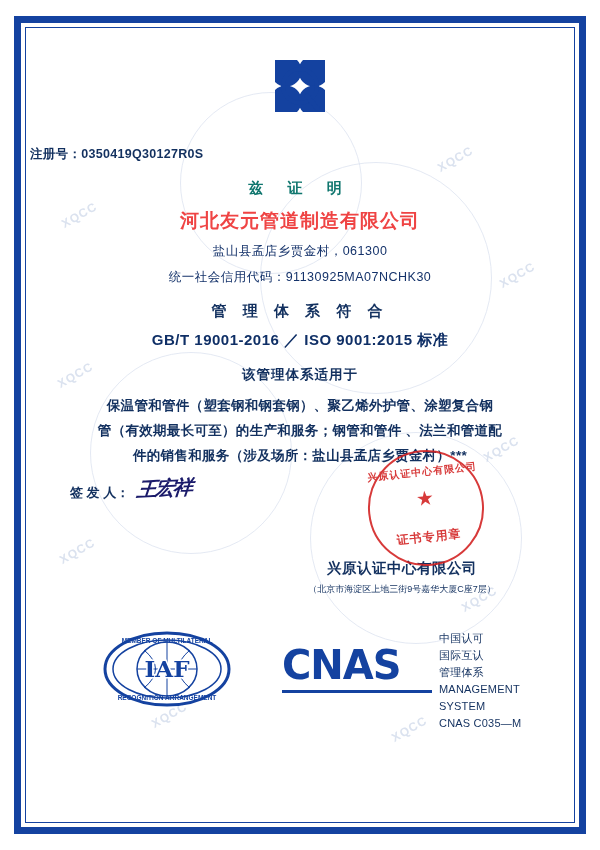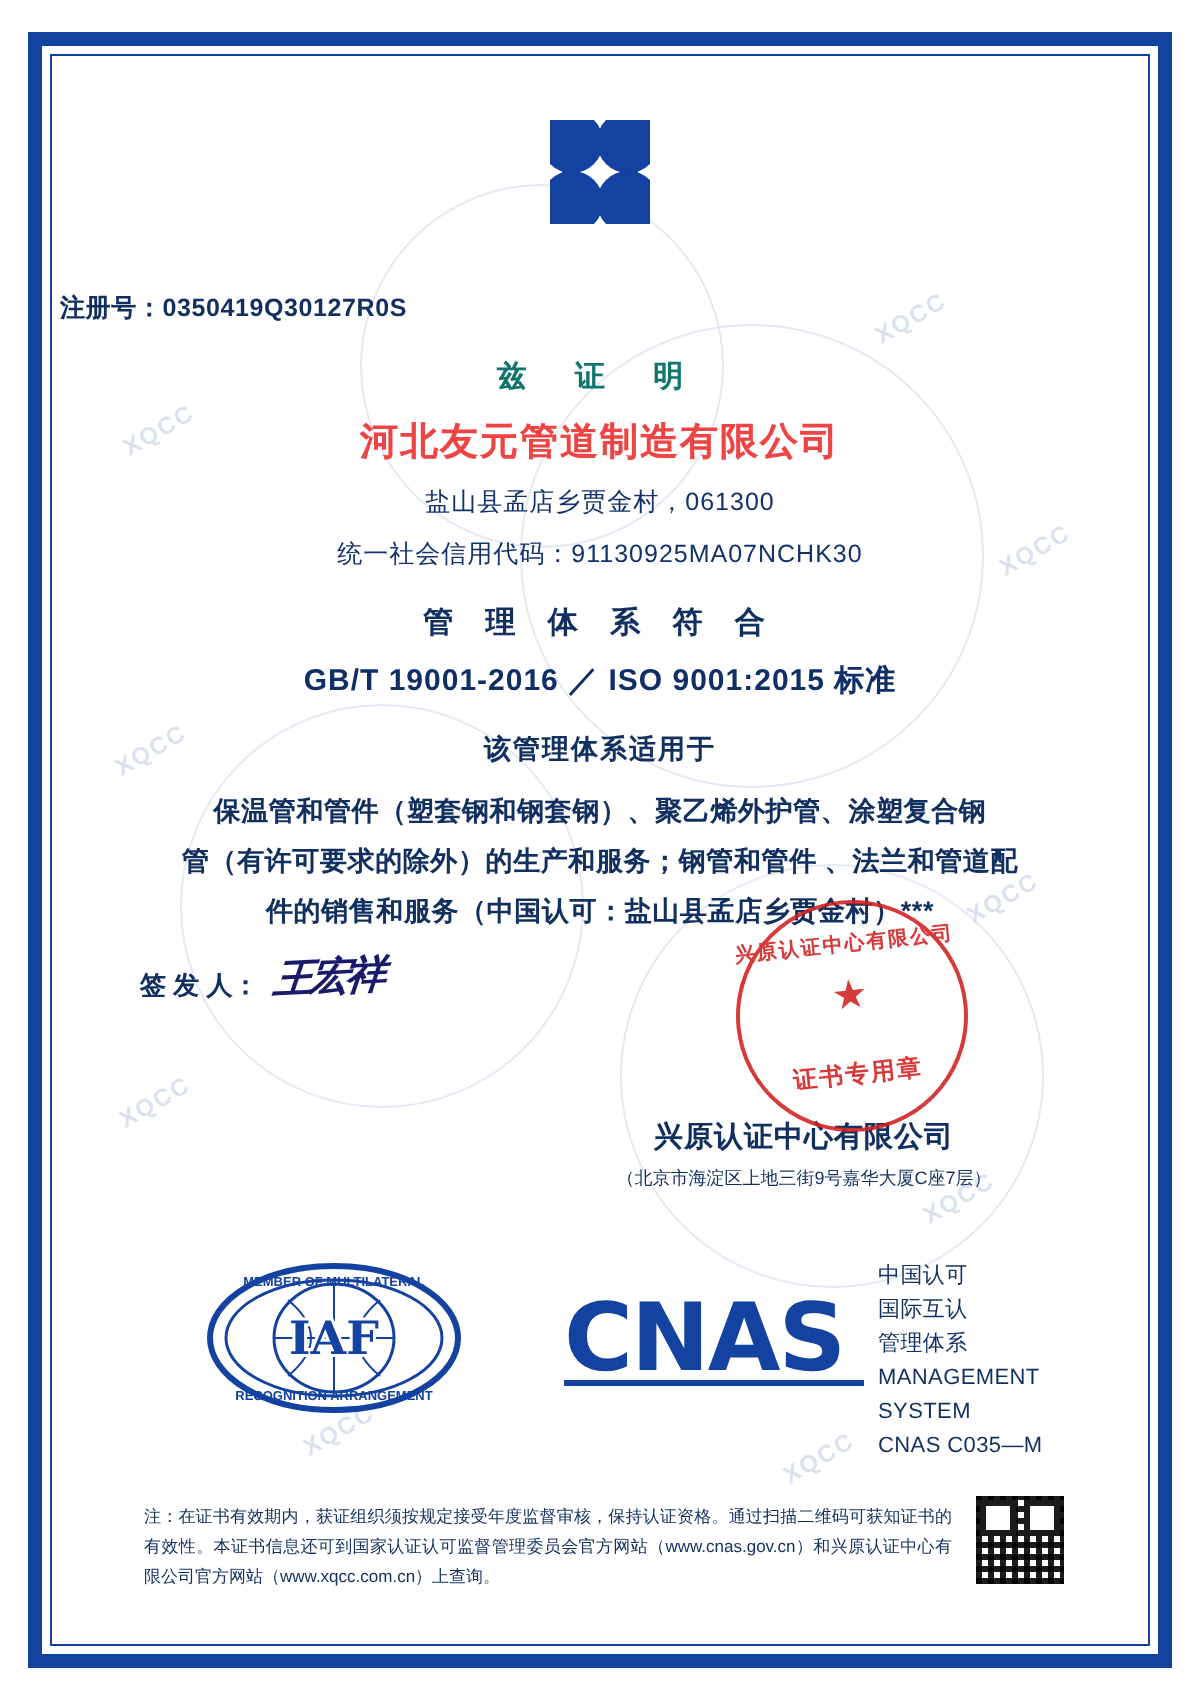--- a/index.html
+++ b/index.html
@@ -271,21 +271,21 @@
     position: absolute;
     left: 30px;
     top: 0;
     width: 130px;
     height: 78px;
   }
   .cnas {
     position: absolute;
     left: 210px;
     top: 12px;
-    font-size: 47px;
+    font-size: 40px;
     font-weight: bold;
     color: #1442a0;
     letter-spacing: -1px;
     font-family: "DejaVu Sans", "Liberation Sans", sans-serif;
   }
   .cnas-sub {
     position: absolute;
     left: 210px;
     top: 60px;
     width: 150px;
@@ -384,22 +384,22 @@
     <div class="company">河北友元管道制造有限公司</div>
     <div class="address">盐山县孟店乡贾金村，061300</div>
     <div class="credit">统一社会信用代码：91130925MA07NCHK30</div>
 
     <div class="conform">管 理 体 系 符 合</div>
     <div class="standard">GB/T 19001-2016 ／ ISO 9001:2015 标准</div>
 
     <div class="scope-lead">该管理体系适用于</div>
     <div class="scope-body">
       <div>保温管和管件（塑套钢和钢套钢）、聚乙烯外护管、涂塑复合钢</div>
-      <div>管（有许可要求的除外）的生产和服务；钢管和管件 、法兰和管道配</div>
-      <div>件的销售和服务（中国认可：盐山县孟店乡贾金村）***</div>
+      <div>管（有效期最长可至）的生产和服务；钢管和管件 、法兰和管道配</div>
+      <div>件的销售和服务（涉及场所：盐山县孟店乡贾金村）***</div>
     </div>
 
 
     <div class="sign-row">
       <span>签 发 人：</span>
       <span class="signature">王宏祥</span>
     </div>
 
     <div class="issuer">
       <div class="issuer-name">兴原认证中心有限公司</div>
@@ -430,19 +430,15 @@
 
       <div class="cnas-text">
         <div>中国认可</div>
         <div>国际互认</div>
         <div>管理体系</div>
         <div>MANAGEMENT SYSTEM</div>
         <div>CNAS C035—M</div>
       </div>
     </div>
 
-    <div class="footer">
-      <div class="footer-text">注：在证书有效期内，获证组织须按规定接受年度监督审核，保持认证资格。通过扫描二维码可获知证书的有效性。本证书信息还可到国家认证认可监督管理委员会官方网站（www.cnas.gov.cn）和兴原认证中心有限公司官方网站（www.xqcc.com.cn）上查询。</div>
-      <div class="qr"></div>
-    </div>
 
   </div>
 </div>
 
 </body></html>

